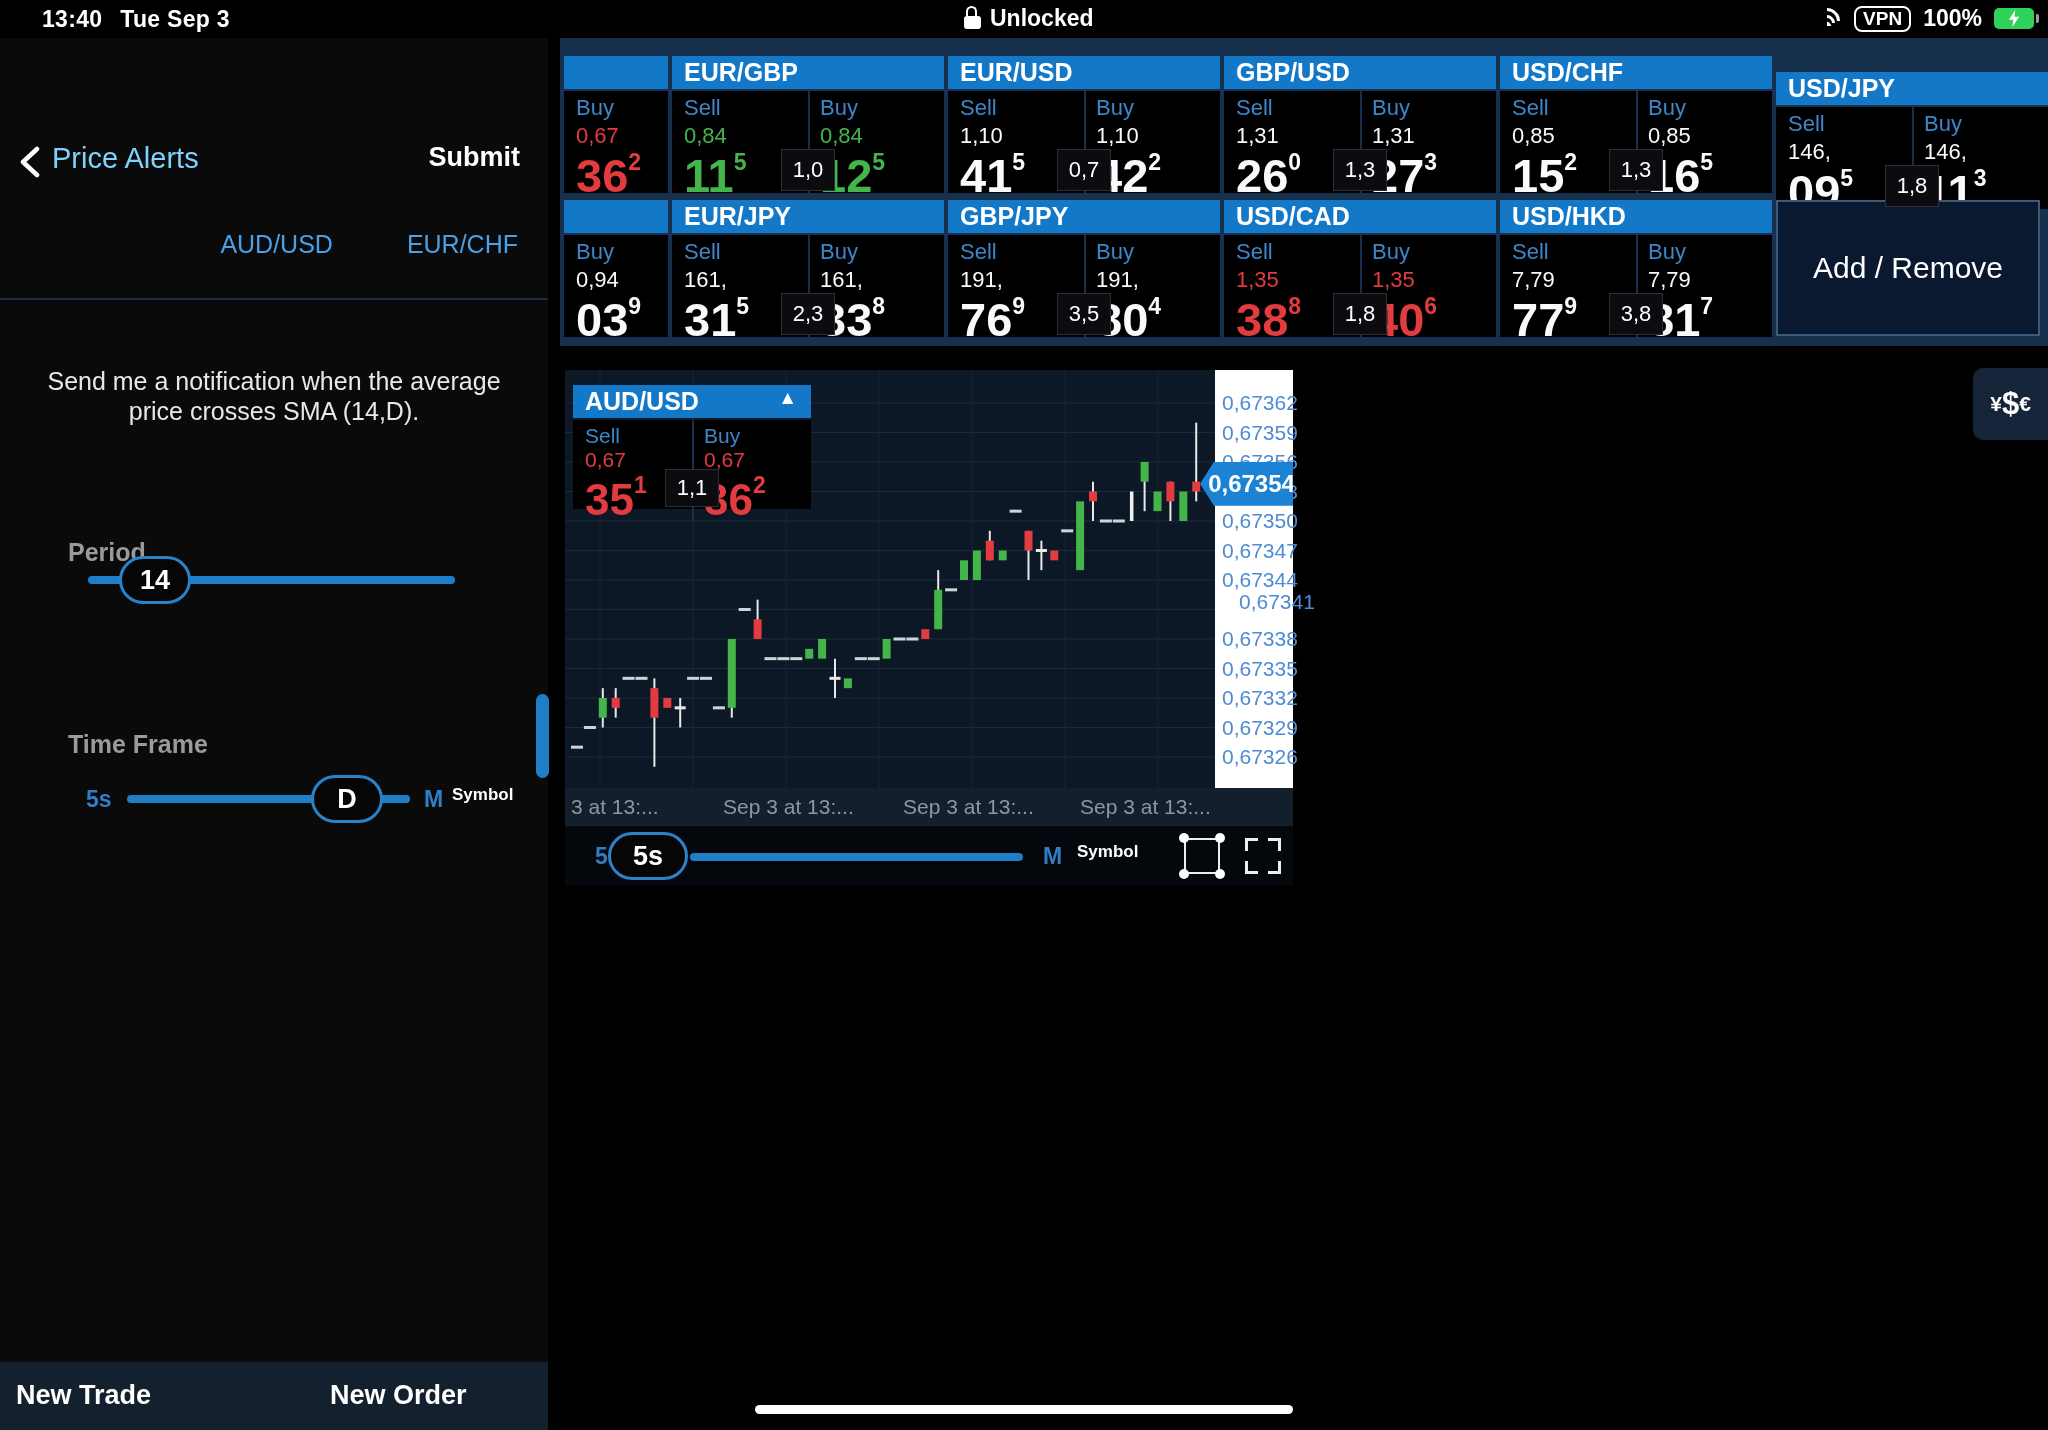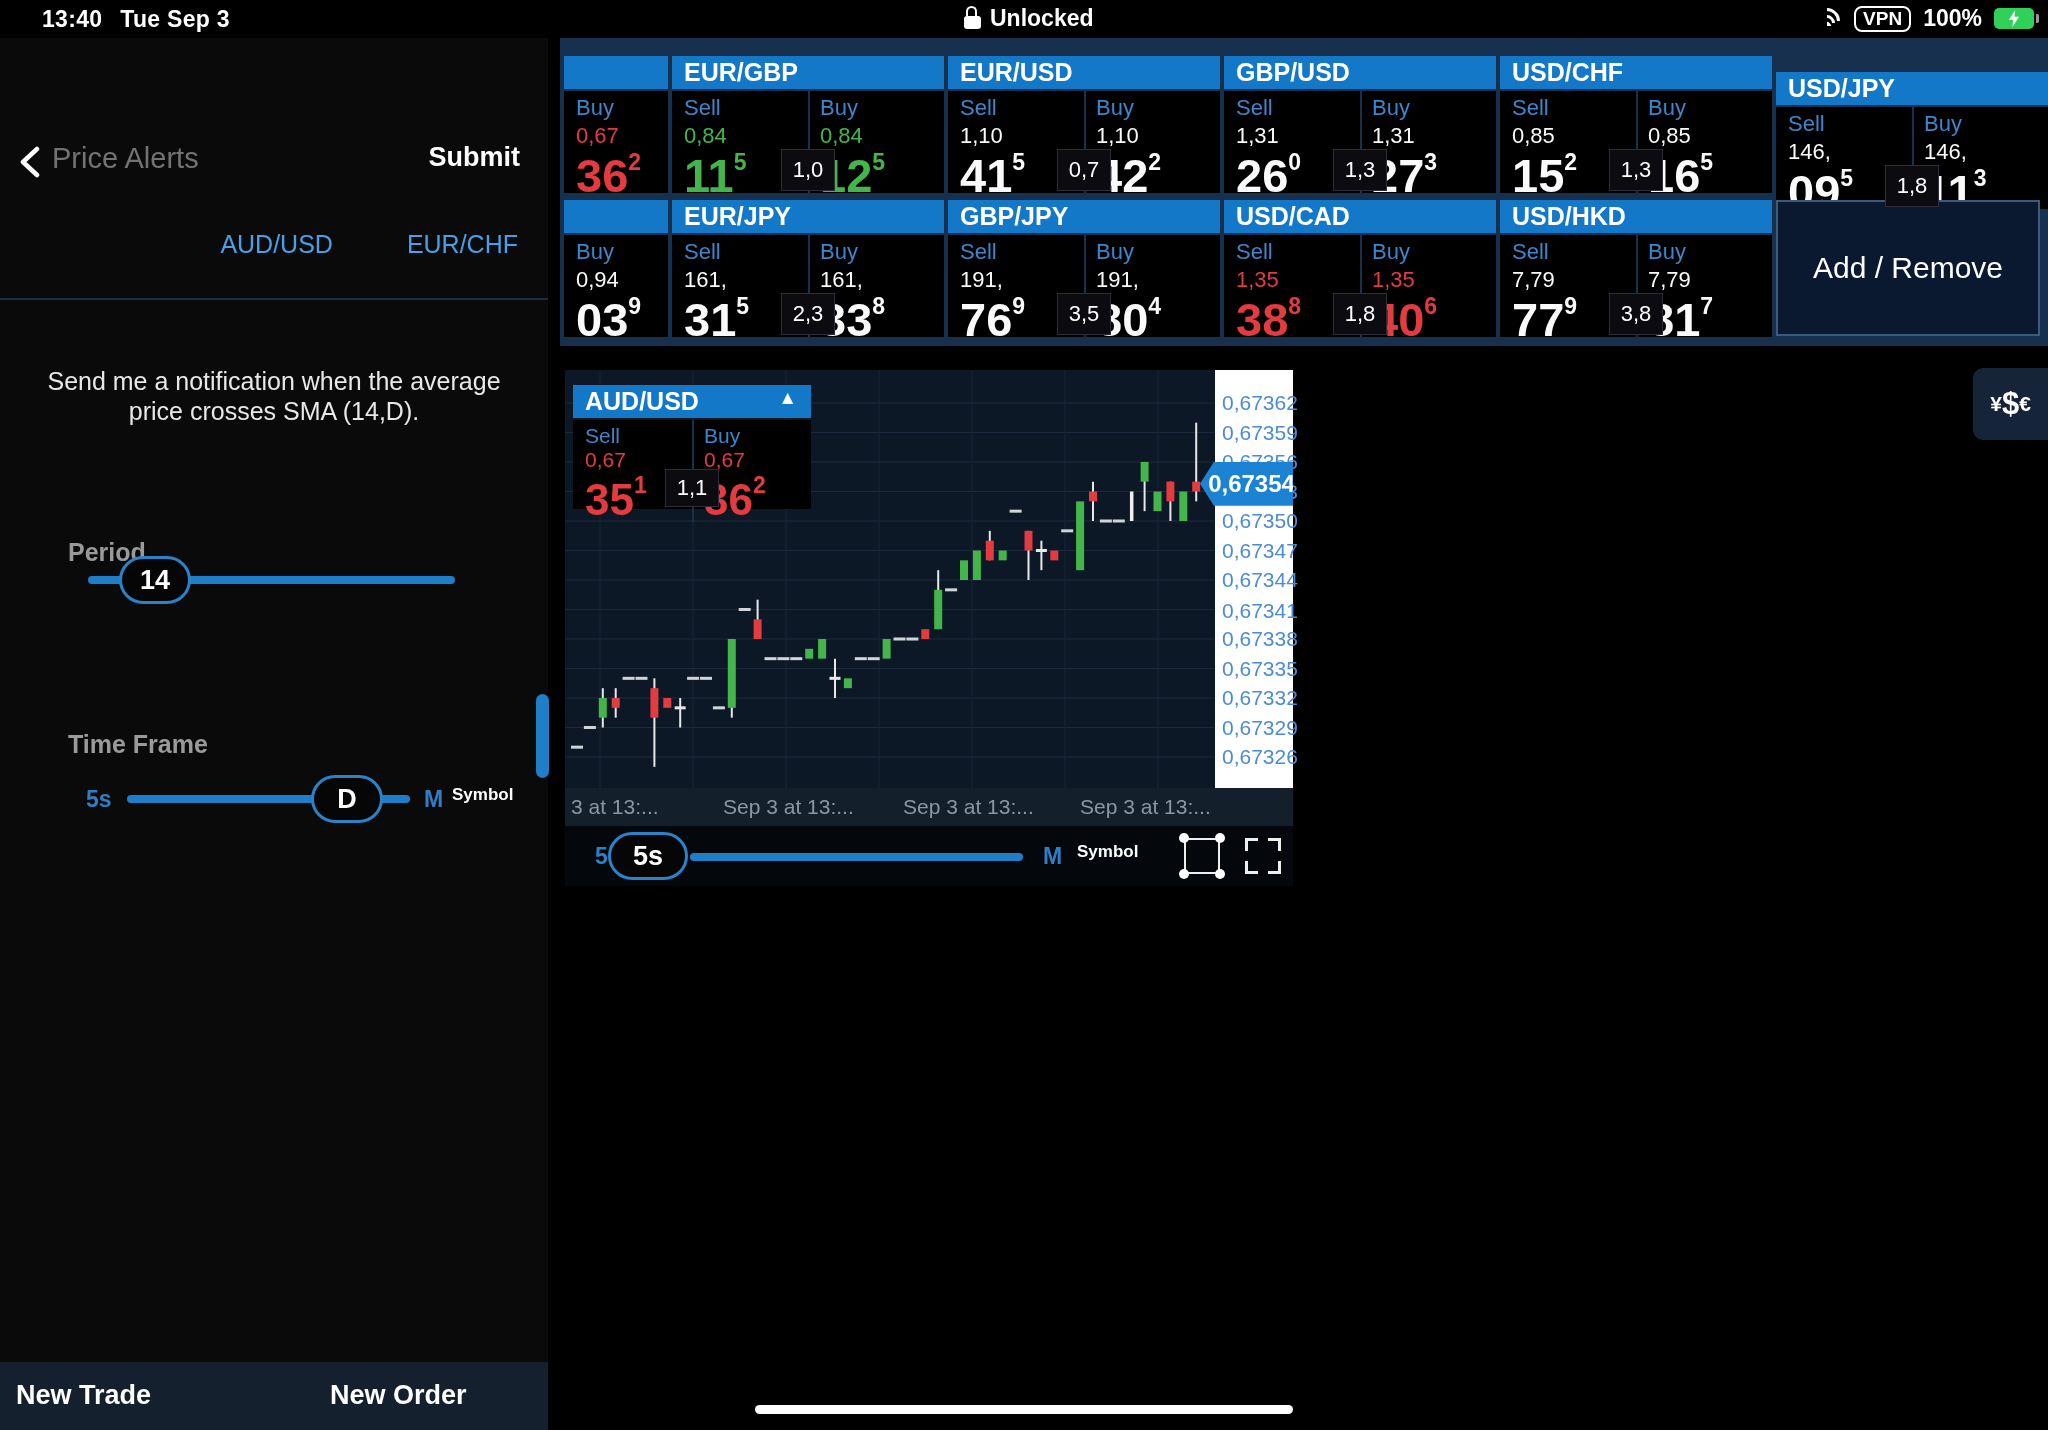--- a/index.html
+++ b/index.html
@@ -37,21 +37,21 @@
   .avatar .head { position:absolute; left:14px; top:9px; width:18px; height:18px; background:#1d2c40; border-radius:50%; }
   .avatar .torso { position:absolute; left:7px; top:29px; width:32px; height:22px; background:#1d2c40; border-radius:50% 50% 0 0; }
   .demo-badge { position:absolute; left:72px; top:19px; background:#e5a33c; color:#232733; font-size:20px; font-weight:bold; padding:4px 12px; border-radius:6px; letter-spacing:.5px; }
   .balance-wrap { position:absolute; left:140px; top:4px; width:270px; text-align:center; }
   .balance { font-size:30px; font-weight:bold; }
   .account-type { font-size:20px; margin-top:1px; color:#e9edf2; }
   .gear { position:absolute; left:478px; top:8px; width:52px; height:52px; font-size:42px; color:#fff; display:flex; align-items:center; justify-content:center; }
 
   .nav-row { position:absolute; left:0; top:102px; width:548px; height:44px; }
   .back-chevron { position:absolute; left:16px; top:6px; width:30px; height:32px; }
-  .nav-title { position:absolute; left:52px; top:2px; font-size:29px; color:#737373; }
+  .nav-title { position:absolute; left:52px; top:2px; font-size:29px; color:#7dd3fc; }
   .submit-btn { position:absolute; right:28px; top:2px; font-size:27px; font-weight:bold; color:#fff; }
 
   .tabs-row { position:absolute; left:0; top:192px; width:548px; height:36px; display:flex; justify-content:flex-end; gap:74px; padding-right:30px; }
   .tab { color:#4aa0e8; font-size:25px; }
   .tabs-divider { position:absolute; left:0; top:260px; width:548px; height:2px; background:#1b2c44; }
 
   .alert-description { position:absolute; left:40px; top:328px; width:468px; text-align:center; font-size:25px; line-height:30px; color:#e8e8e8; }
 
   .group-label { position:absolute; font-size:25px; font-weight:bold; color:#9a9a9a; }
   .slider-track { position:absolute; height:8px; background:#1e7fc8; border-radius:4px; }
@@ -451,21 +451,21 @@
       </svg>
   </div>
   <div id="y-axis">
       <div class="y-label" style="top: 21px;">0,67362</div>
       <div class="y-label" style="top: 50.5px;">0,67359</div>
       <div class="y-label" style="top: 80px;">0,67356</div>
       <div class="y-label" style="top: 109.5px;">0,67353</div>
       <div class="y-label" style="top: 139px;">0,67350</div>
       <div class="y-label" style="top: 168.5px;">0,67347</div>
       <div class="y-label" style="top: 198px;">0,67344</div>
-      <div class="y-label" style="top: 229px;">0,67341</div>
+      <div class="y-label" style="top: 220px; margin-left: 17px;">0,67341</div>
       <div class="y-label" style="top: 257px;">0,67338</div>
       <div class="y-label" style="top: 286.5px;">0,67335</div>
       <div class="y-label" style="top: 316px;">0,67332</div>
       <div class="y-label" style="top: 345.5px;">0,67329</div>
       <div class="y-label" style="top: 375px;">0,67326</div>
     </div>
   <div id="price-tag" style="top: 91.6667px;">0,67354</div>
 
   <div id="chart-quote">
     <div class="tile-header">

